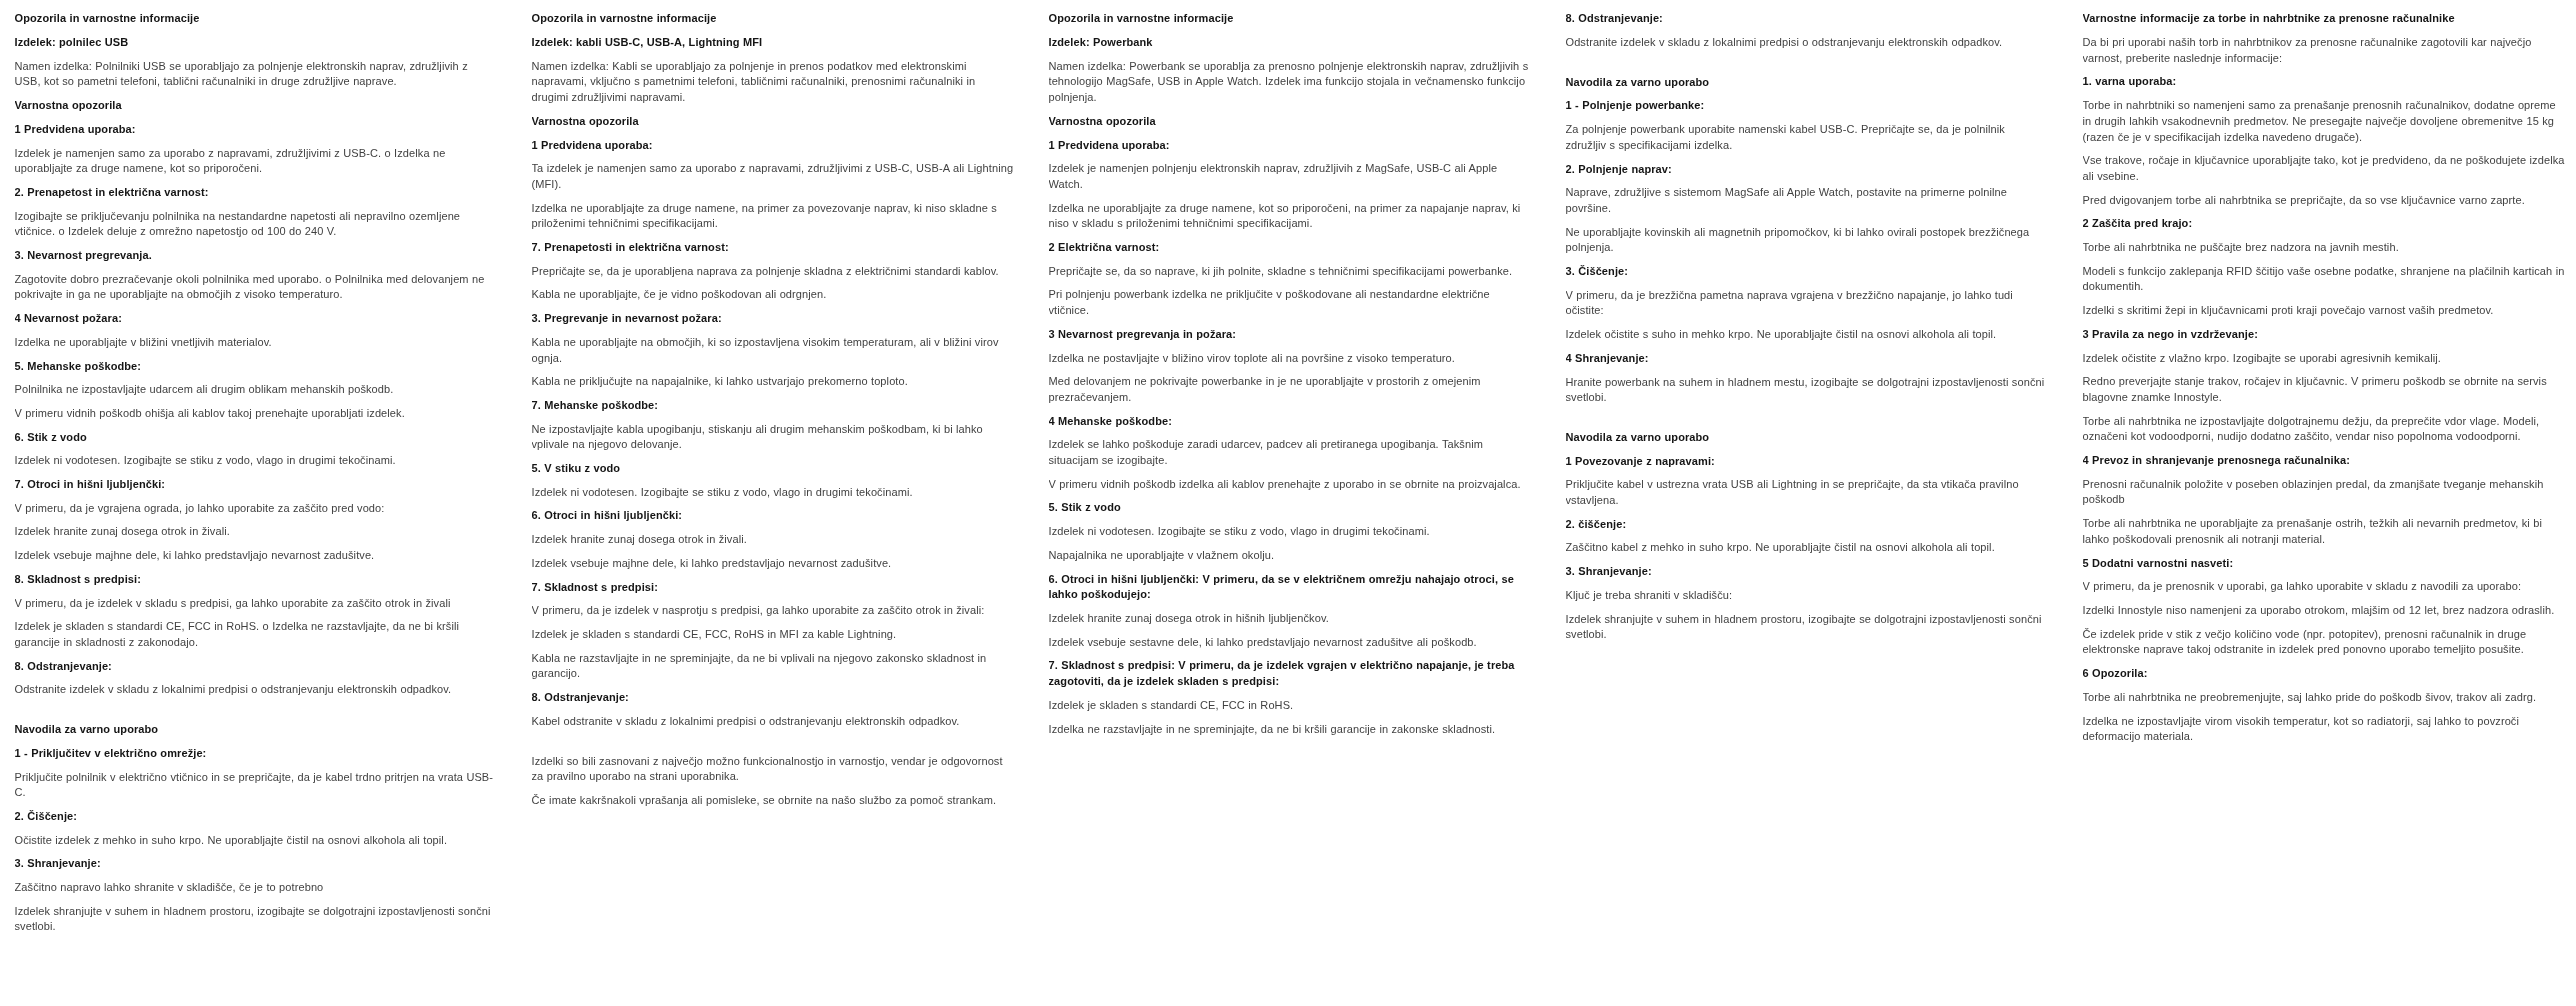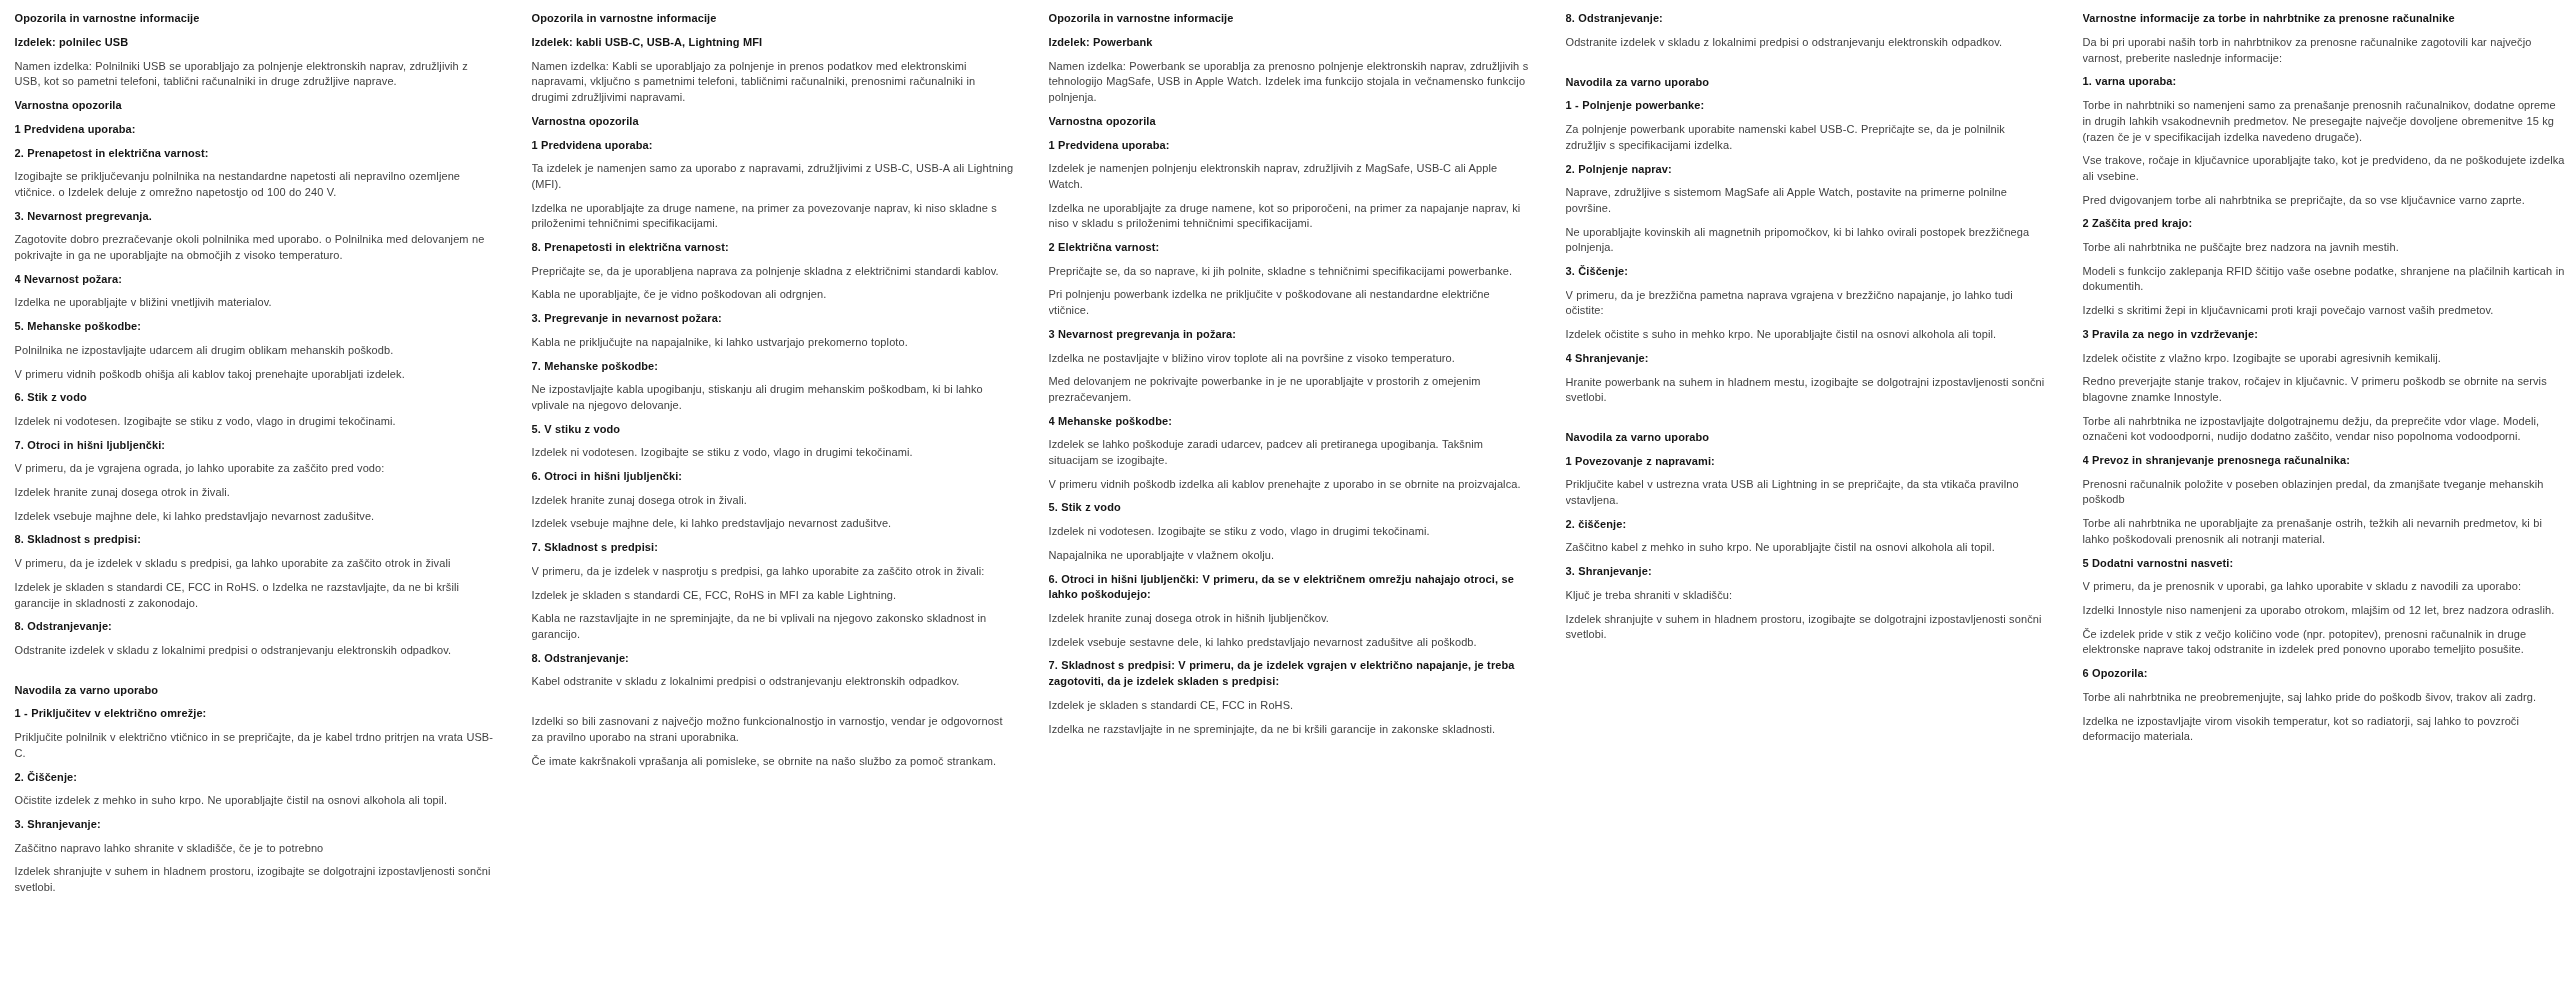--- a/index.html
+++ b/index.html
@@ -50,20 +50,21 @@
 </head>
 <body>
 
 <main class="page">
   <section class="col">
       <p class="blk h">Opozorila in varnostne informacije</p>
       <p class="blk h">Izdelek: polnilec USB</p>
       <p class="blk p">Namen izdelka: Polnilniki USB se uporabljajo za polnjenje elektronskih naprav, združljivih z USB, kot so pametni telefoni, tablični računalniki in druge združljive naprave.</p>
       <p class="blk h">Varnostna opozorila</p>
       <p class="blk h">1 Predvidena uporaba:</p>
+      <p class="blk p">Izdelek je namenjen samo za uporabo z napravami, združljivimi z USB-C. o Izdelka ne uporabljajte za druge namene, kot so priporočeni.</p>
       <p class="blk h">2. Prenapetost in električna varnost:</p>
       <p class="blk p">Izogibajte se priključevanju polnilnika na nestandardne napetosti ali nepravilno ozemljene vtičnice. o Izdelek deluje z omrežno napetostjo od 100 do 240 V.</p>
       <p class="blk h">3. Nevarnost pregrevanja.</p>
       <p class="blk p">Zagotovite dobro prezračevanje okoli polnilnika med uporabo. o Polnilnika med delovanjem ne pokrivajte in ga ne uporabljajte na območjih z visoko temperaturo.</p>
       <p class="blk h">4 Nevarnost požara:</p>
       <p class="blk p">Izdelka ne uporabljajte v bližini vnetljivih materialov.</p>
       <p class="blk h">5. Mehanske poškodbe:</p>
       <p class="blk p">Polnilnika ne izpostavljajte udarcem ali drugim oblikam mehanskih poškodb.</p>
       <p class="blk p">V primeru vidnih poškodb ohišja ali kablov takoj prenehajte uporabljati izdelek.</p>
       <p class="blk h">6. Stik z vodo</p>
@@ -88,24 +89,25 @@
       <p class="blk p">Izdelek shranjujte v suhem in hladnem prostoru, izogibajte se dolgotrajni izpostavljenosti sončni svetlobi.</p>
     </section>
   <section class="col">
       <p class="blk h">Opozorila in varnostne informacije</p>
       <p class="blk h">Izdelek: kabli USB-C, USB-A, Lightning MFI</p>
       <p class="blk p">Namen izdelka: Kabli se uporabljajo za polnjenje in prenos podatkov med elektronskimi napravami, vključno s pametnimi telefoni, tabličnimi računalniki, prenosnimi računalniki in drugimi združljivimi napravami.</p>
       <p class="blk h">Varnostna opozorila</p>
       <p class="blk h">1 Predvidena uporaba:</p>
       <p class="blk p">Ta izdelek je namenjen samo za uporabo z napravami, združljivimi z USB-C, USB-A ali Lightning (MFI).</p>
       <p class="blk p">Izdelka ne uporabljajte za druge namene, na primer za povezovanje naprav, ki niso skladne s priloženimi tehničnimi specifikacijami.</p>
-      <p class="blk h">8. Prenapetosti in električna varnost:</p>
+      <p class="blk h">7. Prenapetosti in električna varnost:</p>
       <p class="blk p">Prepričajte se, da je uporabljena naprava za polnjenje skladna z električnimi standardi kablov.</p>
       <p class="blk p">Kabla ne uporabljajte, če je vidno poškodovan ali odrgnjen.</p>
       <p class="blk h">3. Pregrevanje in nevarnost požara:</p>
+      <p class="blk p">Kabla ne uporabljajte na območjih, ki so izpostavljena visokim temperaturam, ali v bližini virov ognja.</p>
       <p class="blk p">Kabla ne priključujte na napajalnike, ki lahko ustvarjajo prekomerno toploto.</p>
       <p class="blk h">7. Mehanske poškodbe:</p>
       <p class="blk p">Ne izpostavljajte kabla upogibanju, stiskanju ali drugim mehanskim poškodbam, ki bi lahko vplivale na njegovo delovanje.</p>
       <p class="blk h">5. V stiku z vodo</p>
       <p class="blk p">Izdelek ni vodotesen. Izogibajte se stiku z vodo, vlago in drugimi tekočinami.</p>
       <p class="blk h">6. Otroci in hišni ljubljenčki:</p>
       <p class="blk p">Izdelek hranite zunaj dosega otrok in živali.</p>
       <p class="blk p">Izdelek vsebuje majhne dele, ki lahko predstavljajo nevarnost zadušitve.</p>
       <p class="blk h">7. Skladnost s predpisi:</p>
       <p class="blk p">V primeru, da je izdelek v nasprotju s predpisi, ga lahko uporabite za zaščito otrok in živali:</p>

